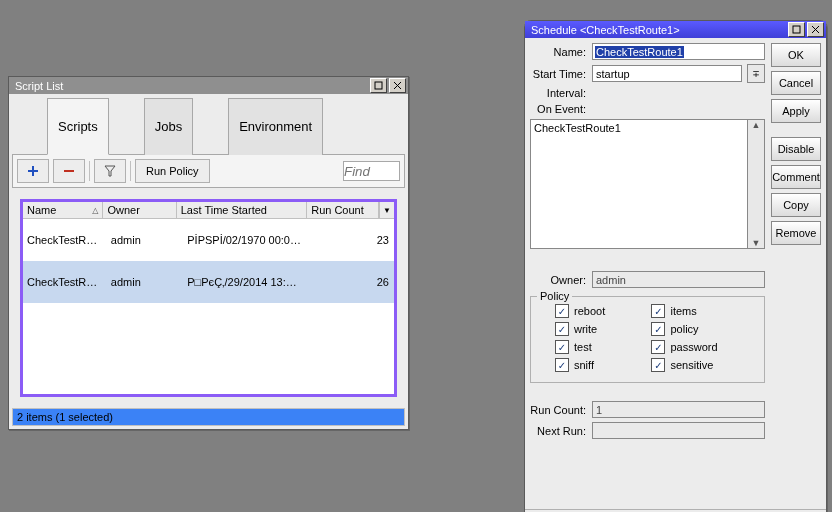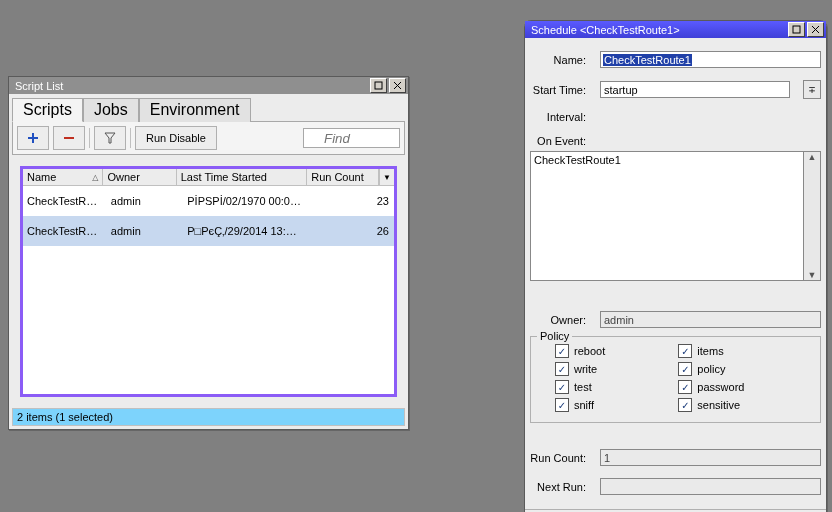--- a/index.html
+++ b/index.html
@@ -43,25 +43,26 @@
     display:flex; align-items:center; justify-content:center;
     font-size:9px; color:#000;
     cursor:pointer;
   }
   .window-body { flex:1; display:flex; flex-direction:column; }
 
   
   #script-list-window { left: 8px; top: 76px; width: 399px; height: 352px; }
   .tabs { display:flex; padding: 3px 3px 0 3px; background:#ececec; }
   .tab {
-    padding: 2px 10px; font-size:16px;
+    padding: 20px 10px; font-size:13px;
     border:1px solid #a8a8a8; border-bottom:none;
     background:#e2e2e2; margin-right:0px;
     position:relative; top:1px;
     cursor:pointer;
+    margin-left:35px;
   }
   .tab.active { background:#f4f4f4; border-bottom:1px solid #f4f4f4; z-index:2;}
   .tab-panel {
     border:1px solid #a8a8a8;
     margin: 0 3px;
     background:#f4f4f4;
     padding:4px;
     display:flex;
     align-items:center;
     gap:4px;
@@ -75,21 +76,21 @@
     padding:0 4px;
   }
   .toolbtn.text { padding:0 10px; }
   .find-input {
     margin-left:auto;
     height:18px;
     border:1px solid #a8a8a8;
     background:#fff;
     font-style:italic;
     color:#ec4899;
-    padding:0 20px;
+    padding:0 0;
     width:55px;
   }
   .grid {
     margin:11px;
     border:3px solid #8b5cf6;
     background:#fff;
     flex:1;
     display:flex;
     flex-direction:column;
     overflow:hidden;
@@ -99,48 +100,48 @@
   }
   .grid-header .col {
     border-right:1px solid #c0c0c0;
     padding:2px 4px;
     font-size:11px;
     position:relative;
   }
   .grid-header .col .arrow { font-size:8px; color:#555; position:absolute; right:4px; top:4px;}
   .grid-rows { flex:1; overflow:auto; }
   .grid-row { display:flex; font-size:11px; }
-  .grid-row .cell { padding:9px 4px; overflow:hidden; white-space:nowrap; text-overflow:ellipsis; border-right:1px solid transparent;}
+  .grid-row .cell { padding:15px 4px; overflow:hidden; white-space:nowrap; text-overflow:ellipsis; border-right:1px solid transparent;}
   .grid-row.selected { background:#c7d8ef; }
   .col-end {
     width:16px; border-left:1px solid #c0c0c0; background:#ececec;
     display:flex;align-items:center;justify-content:center;font-size:8px;
   }
   .statusbar {
     border:1px solid #c0c0c0;
     margin:0 3px 3px 3px;
     padding:2px 4px;
-    background:#7dd3fc;
+    background:#3b82f6;
     font-size:11px;
   }
   .c-name{width:80px} .c-owner{width:72px} .c-last{width:136px} .c-run{width:70px; text-align:left}
   .grid-row .c-run{text-align:right;}
 
   
   #schedule-window { left: 524px; top: 20px; width: 301px; height: 507px; border-radius: 7px; }
   .sched-body { flex:1; display:flex; padding:5px 5px; gap:6px; background:#ececec; }
   .sched-left { flex:1; display:flex; flex-direction:column; gap:4px; }
   .sched-right { width:58px; display:flex; flex-direction:column; gap:4px; }
   .sched-right .btn2 {
     height:22px; border:1px solid #888;
     background:linear-gradient(#fff,#dcdcdc);
     display:flex;align-items:center;justify-content:center;
     font-size:11px;cursor:pointer;
   }
-  .form-row { display:flex; align-items:center; gap:14px;margin-top:8px; }
+  .form-row { display:flex; align-items:center; gap:6px; }
   .form-row label { width:56px; text-align:right; font-size:11px; }
   .form-row label.red { color:#c02020; }
   .form-row input[type=text] {
     flex:1; height:15px; border:1px solid #888; padding:0 3px; font-size:11px;
     background:#fff;
   }
   .form-row .dropbtn {
     width:16px;height:17px;border:1px solid #888;background:#e8e8e8;
     display:flex;align-items:center;justify-content:center;font-size:9px;cursor:pointer;
     margin-left:-1px;
@@ -214,21 +215,21 @@
             <line x1="1" y1="6" x2="11" y2="6" stroke="#c03020" stroke-width="2"></line>
           </svg>
       </div>
       <div style="width:1px;height:20px;background:#c0c0c0"></div>
       <div class="toolbtn">
         <svg width="12" height="12">
             <polygon points="1,1 11,1 7,6 7,11 5,11 5,6" fill="none" stroke="#555"></polygon>
           </svg>
       </div>
       <div style="width:1px;height:20px;background:#c0c0c0"></div>
-      <div class="toolbtn text">Run Disable</div>
+      <div class="toolbtn text">Run Policy</div>
       <input class="find-input" placeholder="Find" style="">
     </div>
     <div class="grid">
       <div class="grid-header">
         <div class="col c-name"><span>Name</span><span class="arrow">△</span></div>
         <div class="col c-owner">Owner</div>
         <div class="col c-last">Last Time Started</div>
         <div class="col c-run">Run Count</div>
         <div class="col-end">▼</div>
       </div>
@@ -337,15 +338,25 @@
       <div style="height:10px"></div>
       <div class="form-row">
         <label>Run Count:</label>
         <input type="text" class="readonly" readonly="" value="1" style="">
       </div>
       <div class="form-row">
         <label>Next Run:</label>
         <input type="text" class="readonly" readonly="" value="" style="">
       </div>
     </div>
+    <div class="sched-right" id="sched-buttons">
+        <div class="btn2">OK</div>
+        <div class="btn2">Cancel</div>
+        <div class="btn2">Apply</div>
+        <div style="height: 6px;"></div>
+        <div class="btn2">Disable</div>
+        <div class="btn2">Comment</div>
+        <div class="btn2">Copy</div>
+        <div class="btn2">Remove</div>
+      </div>
   </div>
   <div class="sched-status">enabled</div>
 </div>
 
 </body></html>

